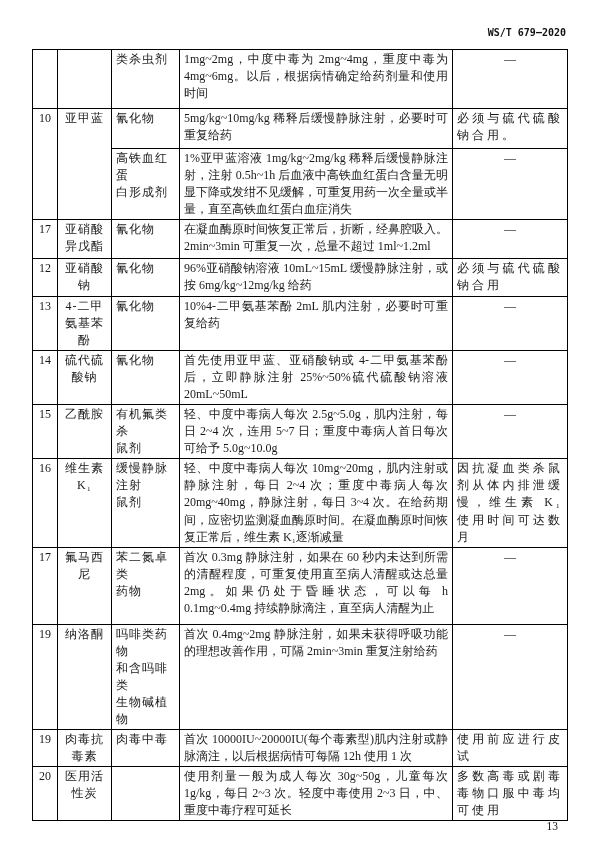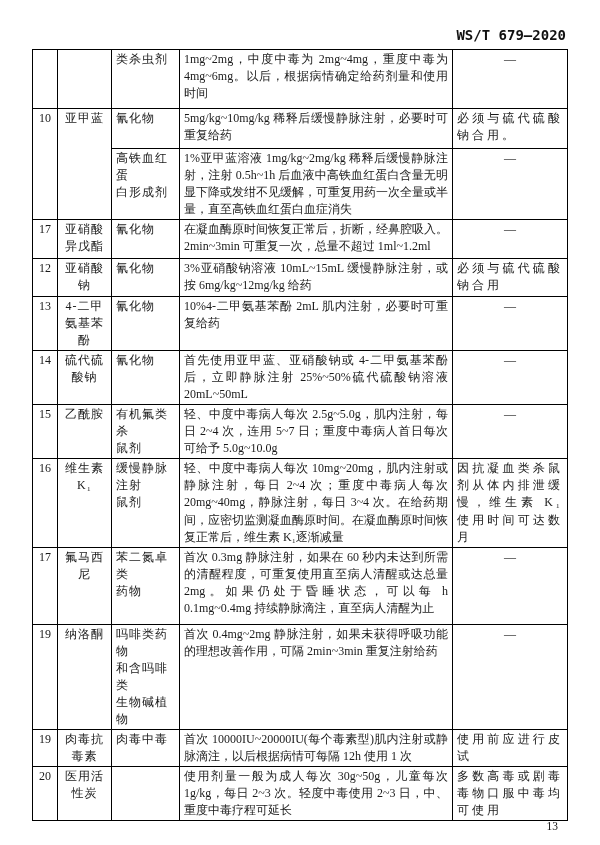--- a/index.html
+++ b/index.html
@@ -14,21 +14,21 @@
     background: #ffffff;
     font-family: "Liberation Serif", "DejaVu Serif", serif;
     color: #1a1a1a;
     overflow: hidden;
   }
   .doc-header {
     position: absolute;
     top: 27px;
     right: 34px;
     font-family: "DejaVu Sans Mono", "Liberation Mono", monospace;
-    font-size: 14px;
+    font-size: 10px;
     font-weight: 700;
     letter-spacing: 0px;
     color: #111;
   }
   table.antidote {
     position: absolute;
     left: 32px;
     top: 49px;
     width: 535px;
     border-collapse: collapse;
@@ -133,21 +133,21 @@
         <td class="cat">氰化物</td>
         <td class="usage">在凝血酶原时间恢复正常后，折断，经鼻腔吸入。2min~3min 可重复一次，总量不超过 1ml~1.2ml</td>
         <td class="note dash">—</td>
       </tr>
 
       <tr style="height:38px">
         <td class="no">12</td>
         <td class="name">亚硝酸
 钠</td>
         <td class="cat">氰化物</td>
-        <td class="usage">3%亚硝酸钠溶液 10mL~15mL 缓慢静脉注射，或按 6mg/kg~12mg/kg 给药</td>
+        <td class="usage">96%亚硝酸钠溶液 10mL~15mL 缓慢静脉注射，或按 6mg/kg~12mg/kg 给药</td>
         <td class="note">必须与硫代硫酸钠合用</td>
       </tr>
 
       <tr style="height:48px">
         <td class="no">13</td>
         <td class="name">4-二甲
 氨基苯
 酚</td>
         <td class="cat">氰化物</td>
         <td class="usage">10%4-二甲氨基苯酚 2mL 肌内注射，必要时可重复给药</td>

